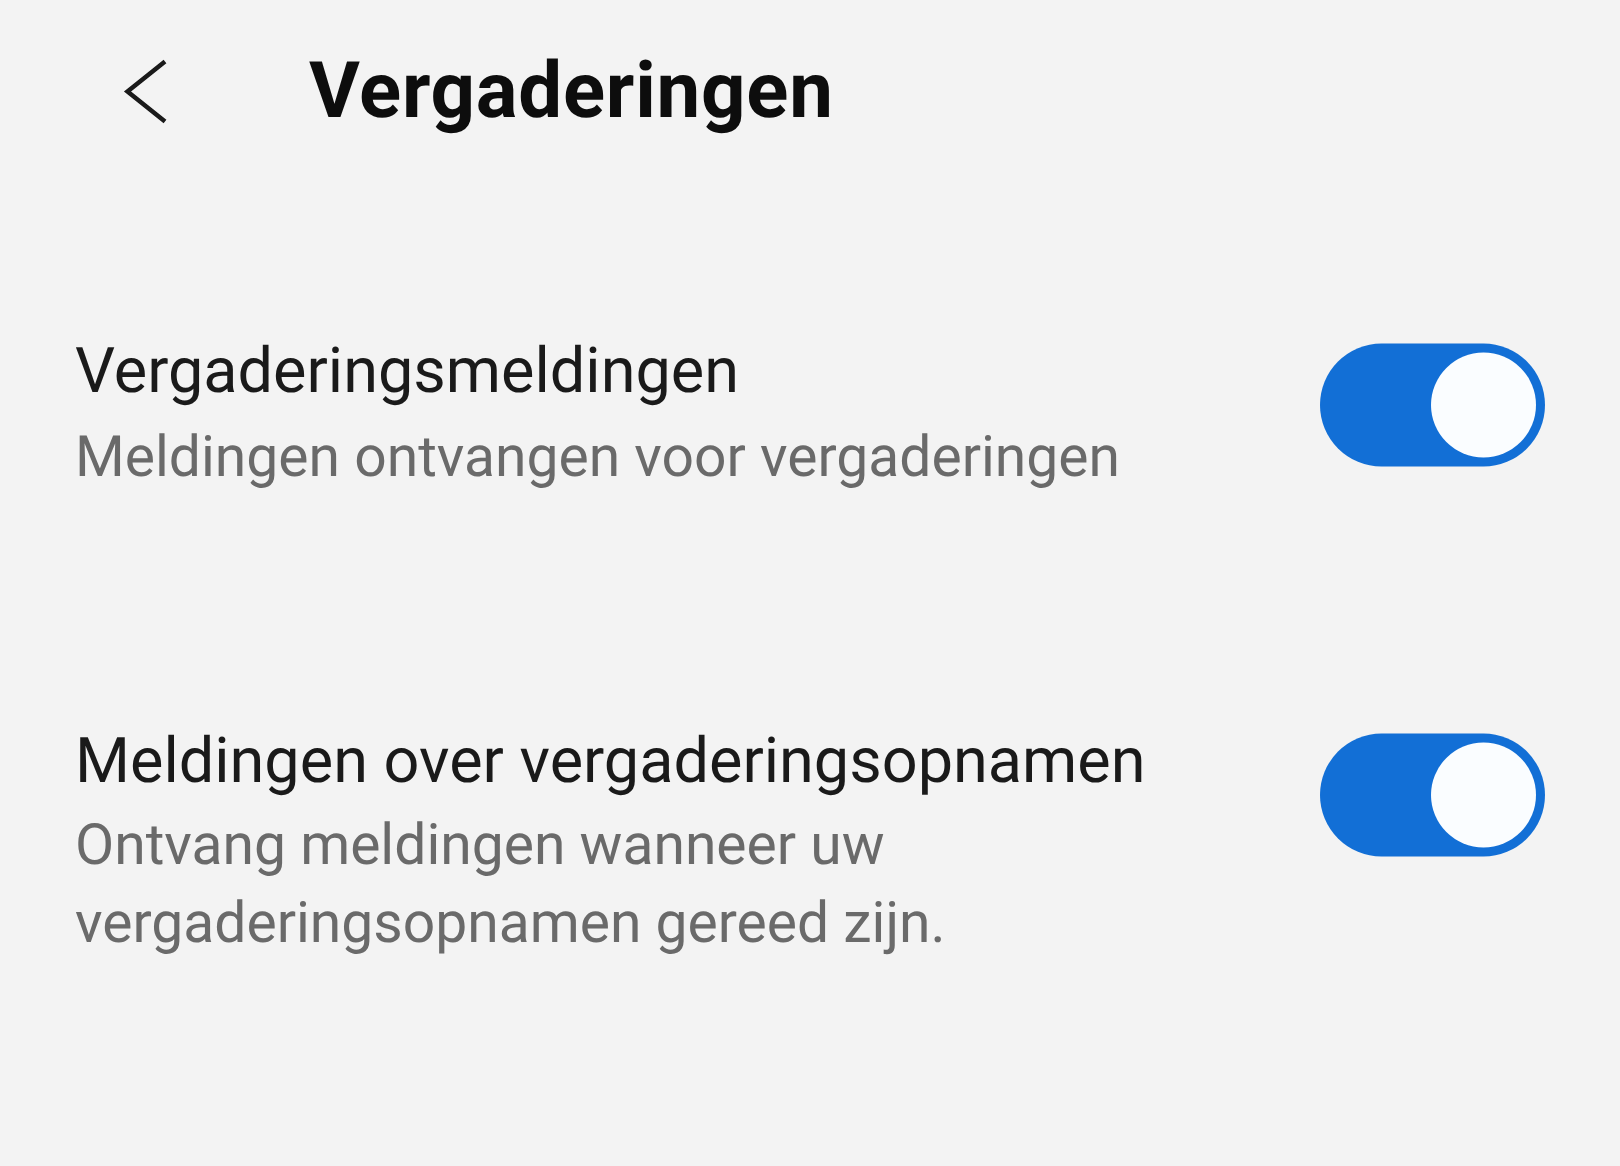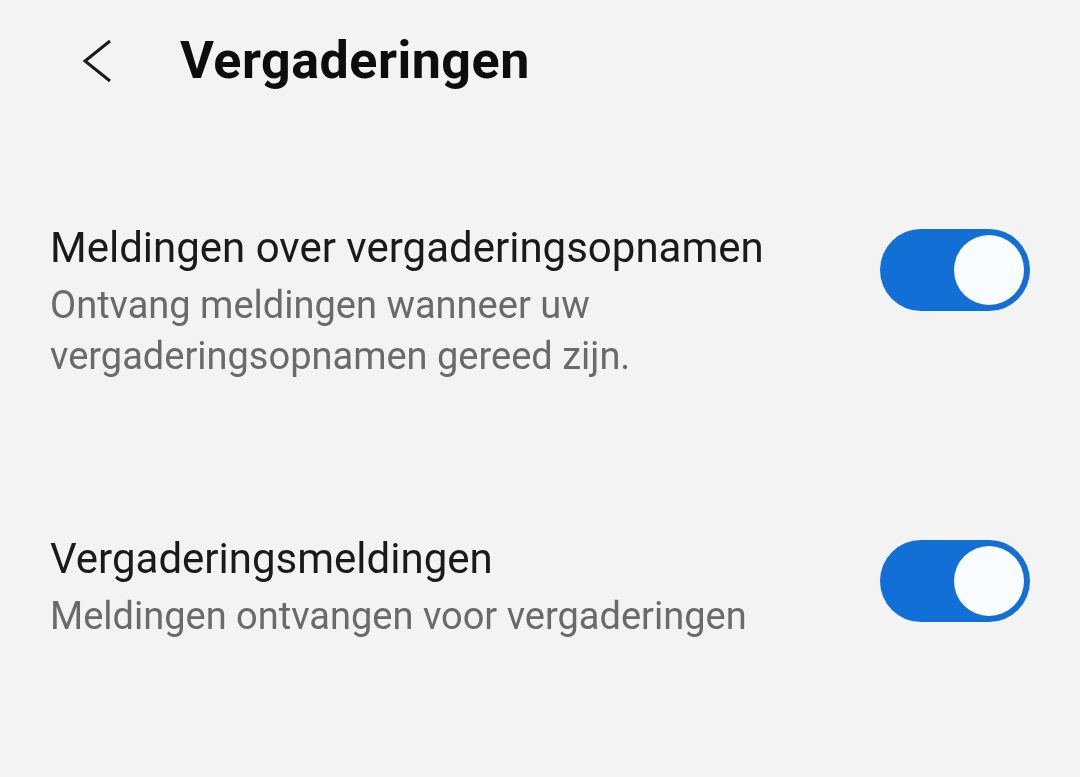--- a/index.html
+++ b/index.html
@@ -11,21 +11,21 @@
       font-family: -apple-system, BlinkMacSystemFont, 'Segoe UI', Roboto, Helvetica, Arial, sans-serif;
       background-color: #f3f3f3;
       width: 1080px;
       height: 777px;
       overflow: hidden;
     }
     .header {
       display: flex;
       align-items: center;
       padding: 30px 40px 30px 70px;
-      gap: 50px;
+      gap: 76px;
     }
     .back-arrow {
       width: 60px;
       height: 60px;
       display: flex;
       align-items: center;
       justify-content: center;
       cursor: pointer;
     }
     .back-arrow svg {
@@ -101,31 +101,31 @@
       <polyline points="35,5 10,25 35,45"></polyline>
     </svg>
   </div>
   <h1 class="page-title">Vergaderingen</h1>
 </div>
 
 <div class="settings-list">
 
   <div class="setting-row">
     <div class="setting-text">
-      <div class="setting-title">Meldingen over vergaderingsopnamen</div>
-      <div class="setting-description">Ontvang meldingen wanneer uw vergaderingsopnamen gereed zijn.</div>
+      <div class="setting-title">Vergaderingsmeldingen</div>
+      <div class="setting-description">Meldingen ontvangen voor vergaderingen</div>
     </div>
     <div class="toggle on">
       <div class="toggle-thumb"></div>
     </div>
   </div>
 
   <div class="setting-row">
     <div class="setting-text">
-      <div class="setting-title">Vergaderingsmeldingen</div>
-      <div class="setting-description">Meldingen ontvangen voor vergaderingen</div>
+      <div class="setting-title">Meldingen over vergaderingsopnamen</div>
+      <div class="setting-description">Ontvang meldingen wanneer uw vergaderingsopnamen gereed zijn.</div>
     </div>
     <div class="toggle on">
       <div class="toggle-thumb"></div>
     </div>
   </div>
 
 </div>
 
 </body></html>

